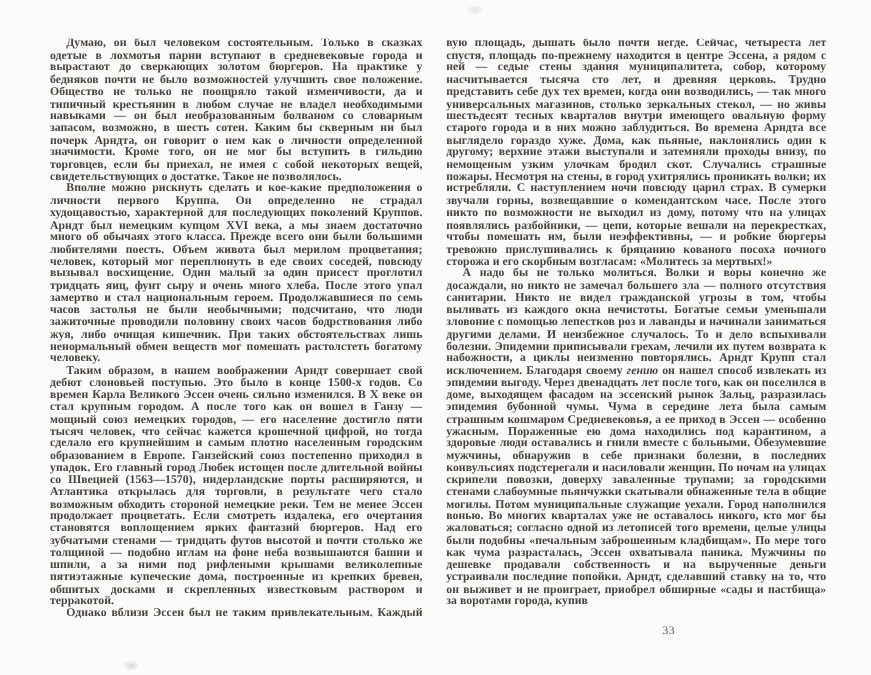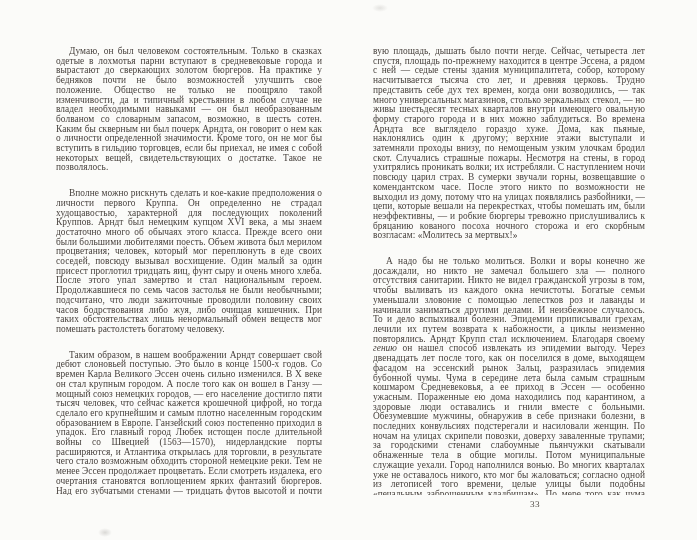--- a/index.html
+++ b/index.html
@@ -32,22 +32,23 @@
     right: 0;
     height: 464px;
     overflow: hidden;
     color: #48423e;
     font-size: 9.4px;
     line-height: 9.7px;
     text-align: justify;
     letter-spacing: 0.05px;
   }
   .para {
-    margin: 16px;
+    margin: 0;
     padding: 0;
+    font-weight: bold;
   }
   .para.indent { text-indent: 13px; }
   .it { font-style: italic; }
   .page-number {
     position: absolute;
     top: 499px;
     left: 0;
     width: 100%;
     text-align: center;
     color: #56504c;

